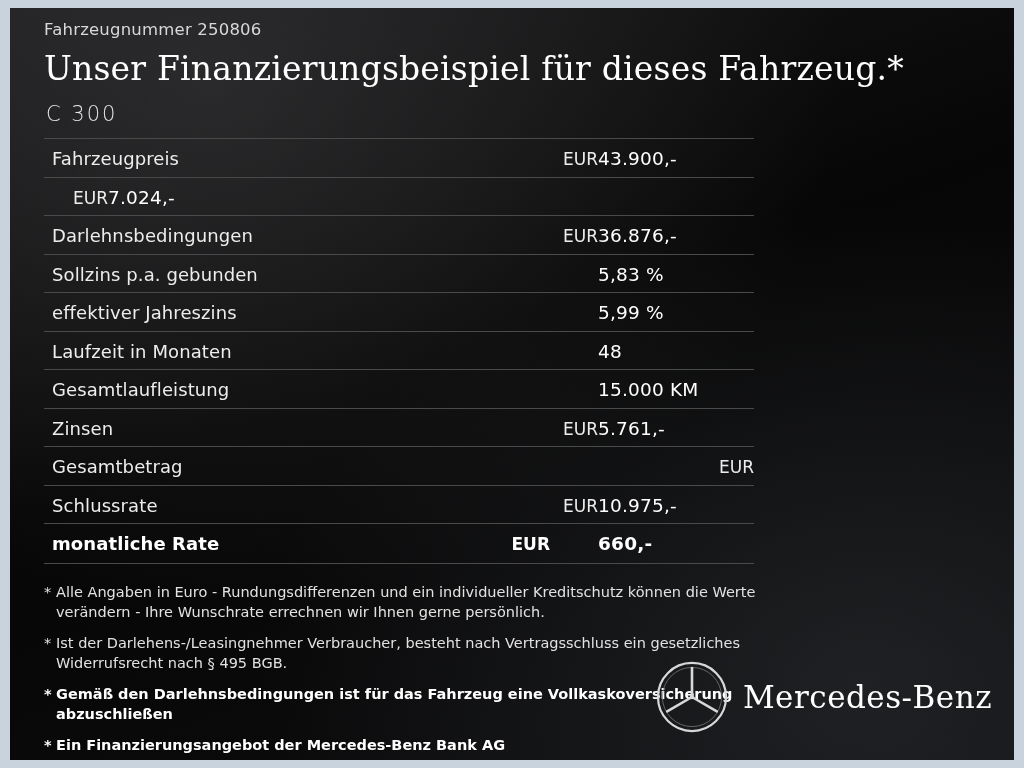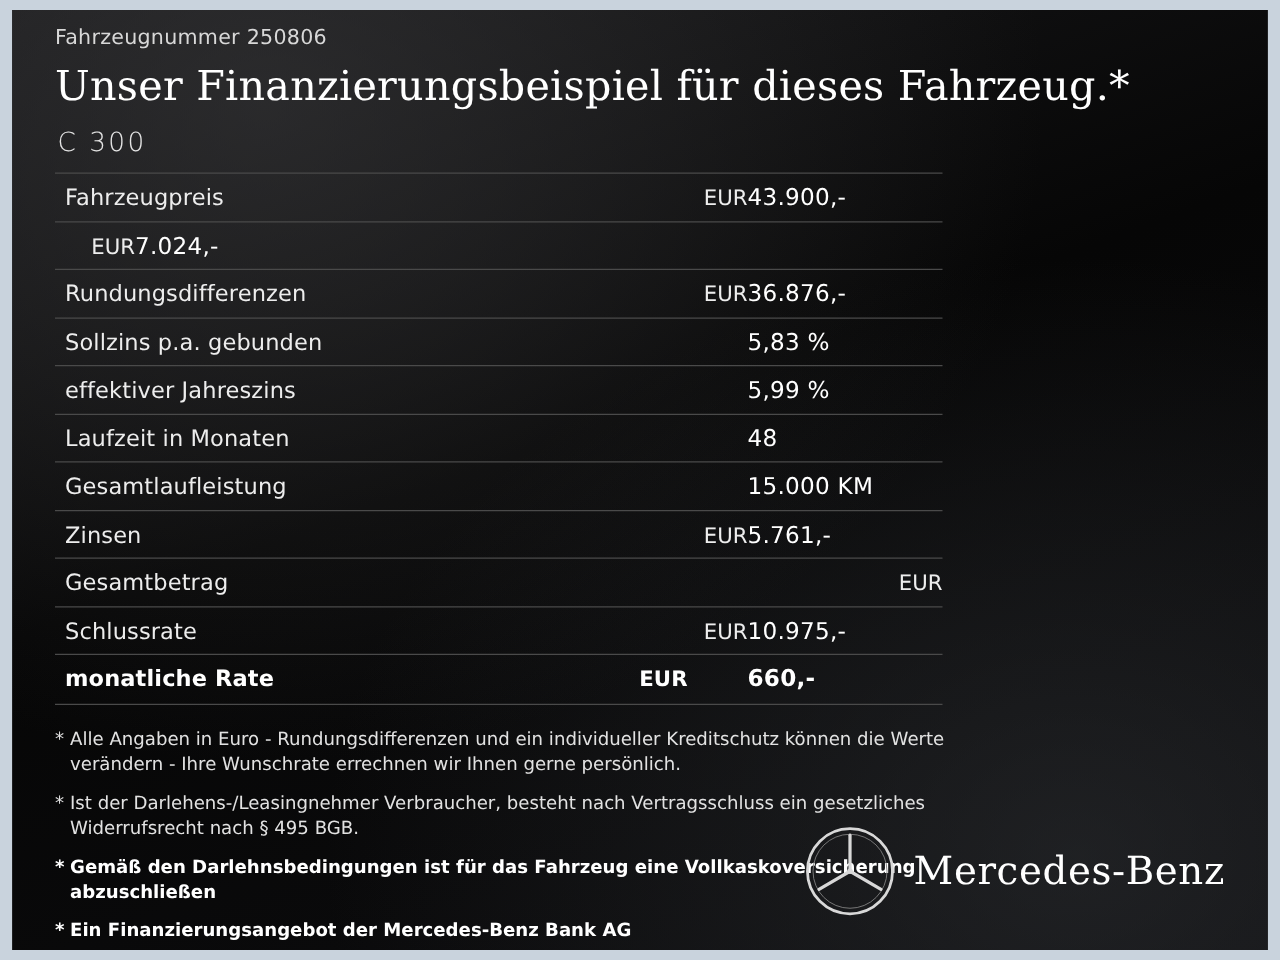--- a/index.html
+++ b/index.html
@@ -132,21 +132,21 @@
   .note .txt {
     flex: 1 1 auto;
   }
   .note.bold .txt, .note.bold .star {
     font-weight: bold;
     color: #ffffff;
   }
 
   .brand {
     position: absolute;
-    right: 34px;
+    right: 22px;
     bottom: 26px;
     display: flex;
     align-items: center;
     gap: 14px;
   }
   .brand .star-logo {
     width: 74px;
     height: 74px;
   }
   .brand .wordmark {
@@ -176,21 +176,21 @@
         <div class="cur">EUR</div>
         <div class="val">43.900,-</div>
       </div>
 
       <div class="row">
         <div class="cur">EUR</div>
         <div class="val">7.024,-</div>
       </div>
 
       <div class="row">
-        <div class="label">Rundungsdifferenzen</div>
+        <div class="label">Darlehnsbedingungen</div>
         <div class="cur">EUR</div>
         <div class="val">36.876,-</div>
       </div>
 
       <div class="row">
         <div class="label">Sollzins p.a. gebunden</div>
         <div class="cur"></div>
         <div class="val">5,83 %</div>
       </div>
 

